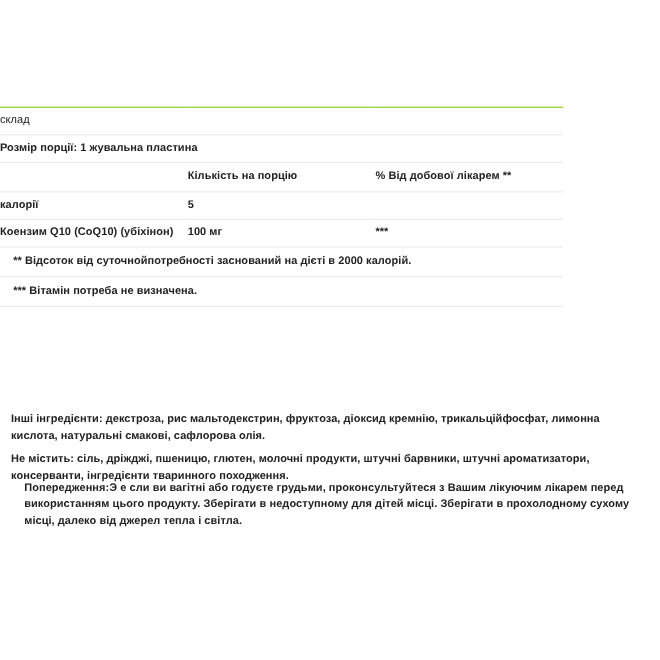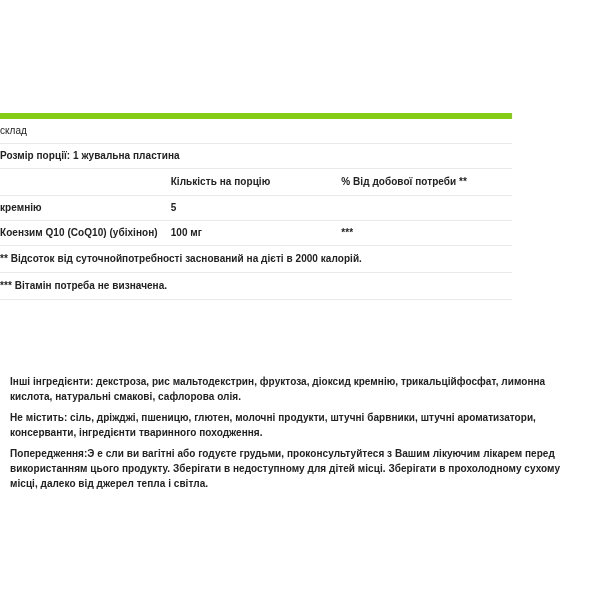--- a/index.html
+++ b/index.html
@@ -20,25 +20,25 @@
     position: relative;
     width: 600px;
     height: 600px;
     box-sizing: border-box;
   }
 
   
   .facts-table {
     position: absolute;
     left: 0;
-    top: 113px;
+    top: 97px;
     width: 512px;
     border-collapse: collapse;
     table-layout: fixed;
-    border-top: 6px solid #84cc16;
+    border-top: 1px solid #84cc16;
   }
 
   .facts-table tr {
     border-bottom: 1px solid #e9e9e9;
   }
 
   .facts-table td {
     padding: 6px 4px 6px 0;
     font-size: 10px;
     line-height: 12px;
@@ -59,37 +59,38 @@
   .head-row td {
     padding-top: 7px;
     padding-bottom: 7px;
   }
 
   .head-row .col-label { padding-left: 10px; }
 
   .note-row td {
     padding-top: 7px;
     padding-bottom: 7px;
+    padding-left: 12px;
   }
 
   
   .para {
     position: absolute;
     left: 10px;
     width: 578px;
     font-size: 10px;
     line-height: 15px;
     font-weight: bold;
     color: #222222;
     letter-spacing: 0.05px;
   }
 
   .para-ingredients { top: 374px; }
   .para-freefrom    { top: 410px; }
-  .para-warning     { top: 446px; }
+  .para-warning     { top: 436px; margin-left: 12px; }
 </style>
 </head>
 <body>
 
 <div class="page">
 
   <table class="facts-table">
     <tbody>
 
       <tr class="row-serving-title">
@@ -97,25 +98,25 @@
       </tr>
 
       <tr>
         <td class="col-label" colspan="3">Розмір порції: 1 жувальна пластина</td>
       </tr>
 
 
       <tr class="head-row">
         <td class="col-label"></td>
         <td class="col-amount">Кількість на порцію</td>
-        <td class="col-percent">% Від добової потреби **</td>
+        <td class="col-percent">% Від добової лікарем **</td>
       </tr>
 
       <tr>
-        <td class="col-label">кремнію</td>
+        <td class="col-label">калорії</td>
         <td class="col-amount">5</td>
         <td class="col-percent"></td>
       </tr>
 
 
 
 
       <tr>
         <td class="col-label">Коензим Q10 (CoQ10) (убіхінон)</td>
         <td class="col-amount">100 мг</td>

